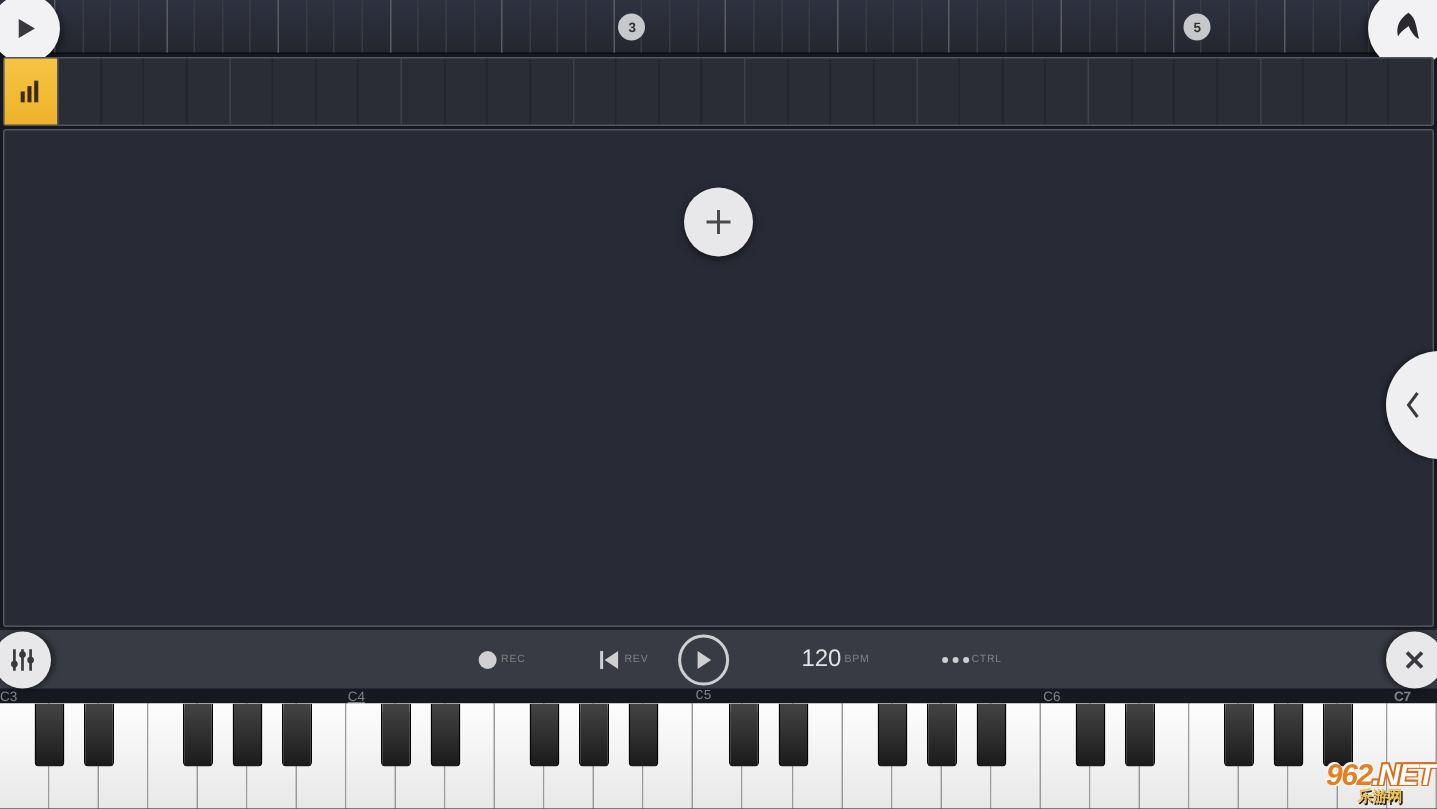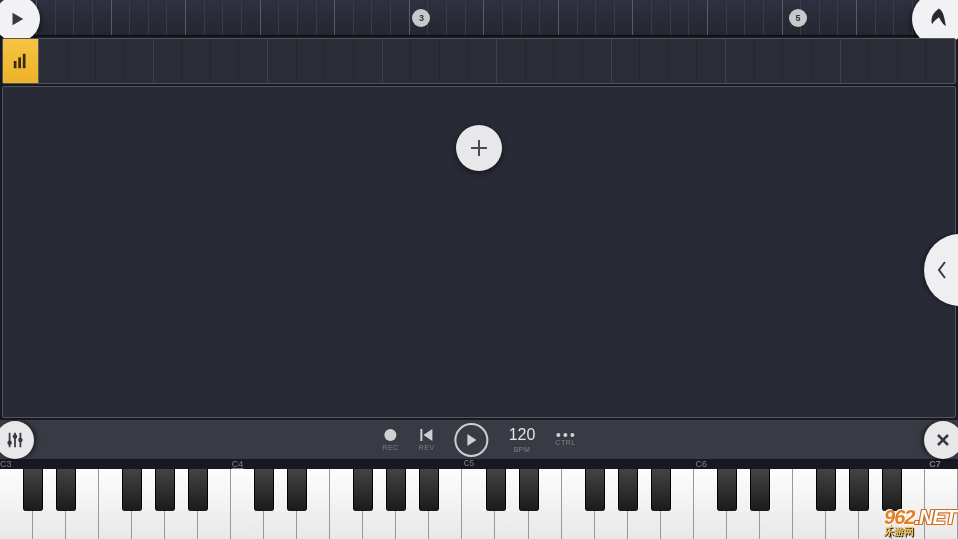--- a/index.html
+++ b/index.html
@@ -108,21 +108,21 @@
   position: absolute; right: -4px; top: 50%; transform: translateY(-50%);
   width: 38px; height: 38px; border-radius: 50%;
   background: #e8e8ea;
   display: flex; align-items: center; justify-content: center;
   box-shadow: -2px 0 4px rgba(0,0,0,0.5);
 }
 .transport-center {
   position: absolute; left: 50%; transform: translateX(-50%);
   display: flex; align-items: center; gap: 20px;
 }
-.t-item { display: flex; flex-direction: column; align-items: center; gap: 2px; color: #d0d0d2; }
+.t-item { display: flex; flex-direction: row; align-items: center; gap: 2px; color: #d0d0d2; margin-left: 28px; }
 .t-label { font-size: 7px; color: #808288; letter-spacing: 0.5px; }
 .t-play {
   width: 34px; height: 34px; border-radius: 50%;
   border: 2px solid #cfcfd2;
   display: flex; align-items: center; justify-content: center;
 }
 .bpm-val { font-size: 16px; font-weight: 500; color: #e2e2e4; }
 .dot { width: 4px; height: 4px; border-radius: 50%; background: #cfcfd2; }
 
 .octave-labels {
@@ -154,21 +154,21 @@
   pointer-events: auto;
   border-left: 1px solid #000; border-right: 1px solid #000;
 }
 
 .watermark {
   position: absolute; right: 2px; bottom: 2px;
   font-size: 18px; font-weight: bold;
   font-style: italic;
   color: #fff;
   text-shadow: 1px 1px 0 #d86b1f, -1px -1px 0 #d86b1f, 1px -1px 0 #d86b1f, -1px 1px 0 #d86b1f;
-  display: flex; flex-direction: column; align-items: flex-start;
+  display: flex; flex-direction: column; align-items: center;
   line-height: 1;
   pointer-events: none;
 }
 .watermark .wm1 { font-size: 20px; letter-spacing: -1px; }
 .watermark .wm1 .orange { color: #e67e22; text-shadow: 1px 1px 0 #fff, -1px -1px 0 #fff; }
 .watermark .wm2 { font-size: 10px; color: #f0c050; text-shadow: 1px 1px 0 #222; font-style: normal; }
 </style>
 </head>
 <body>
 

